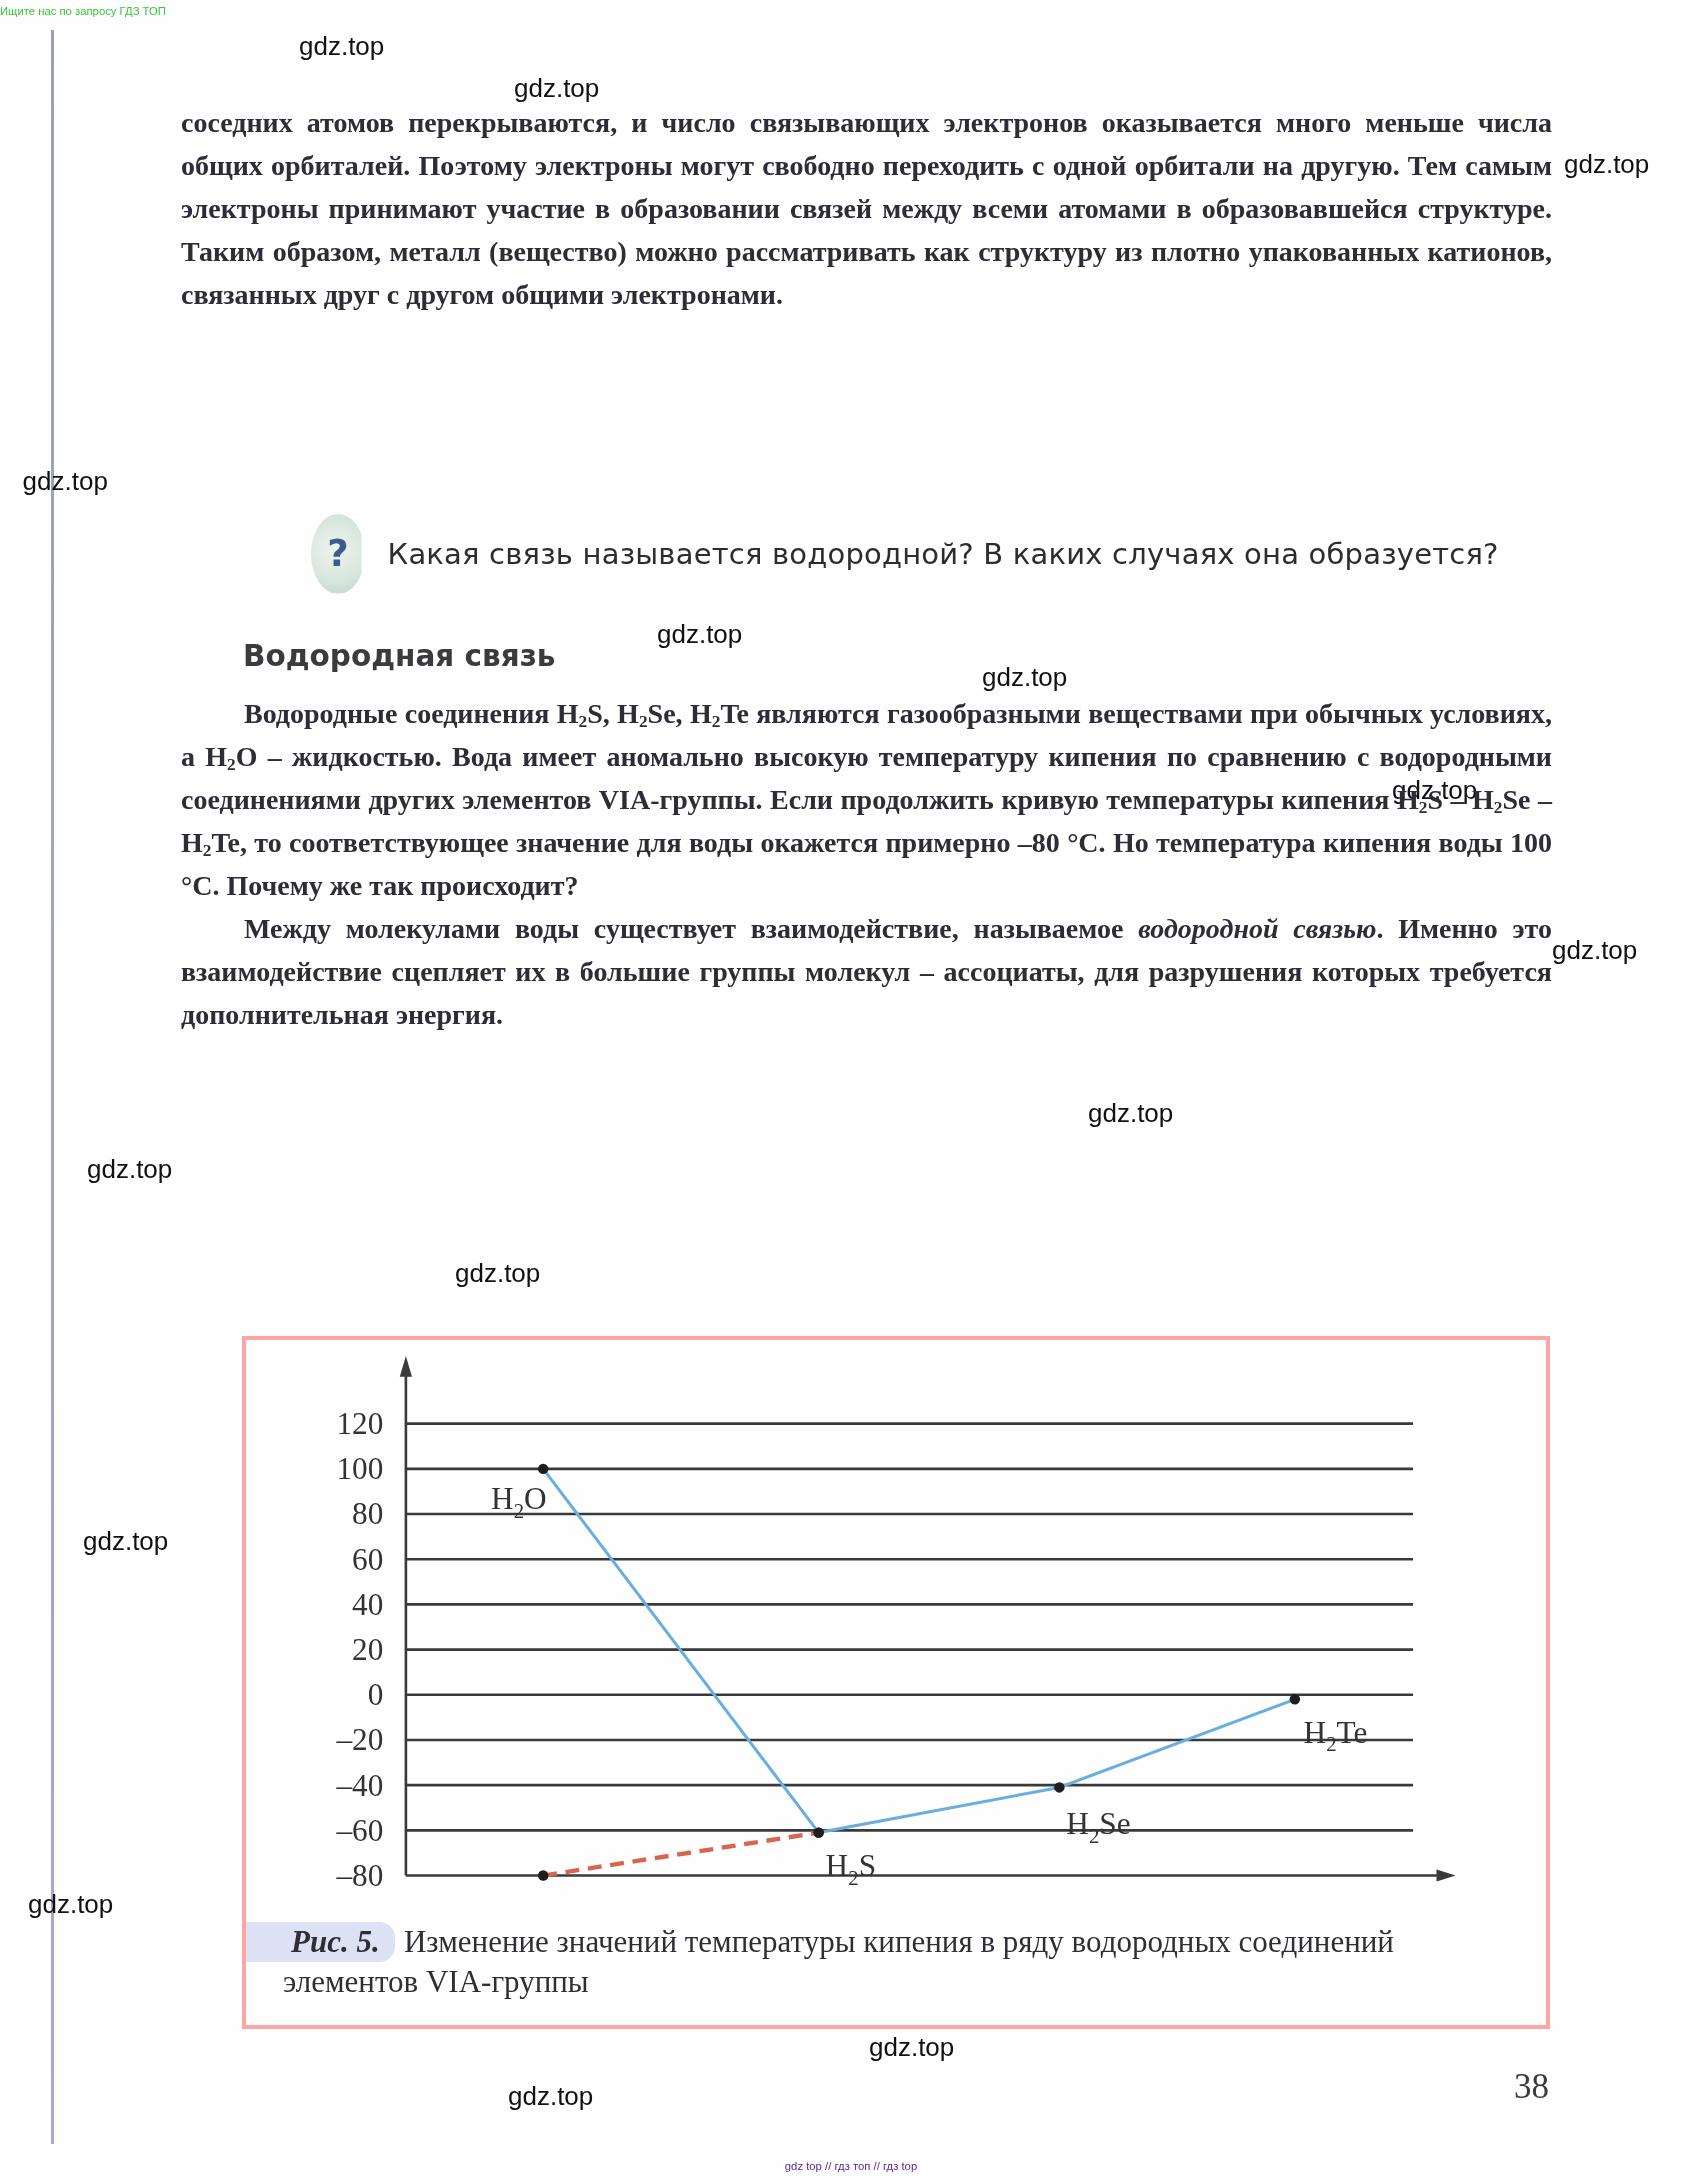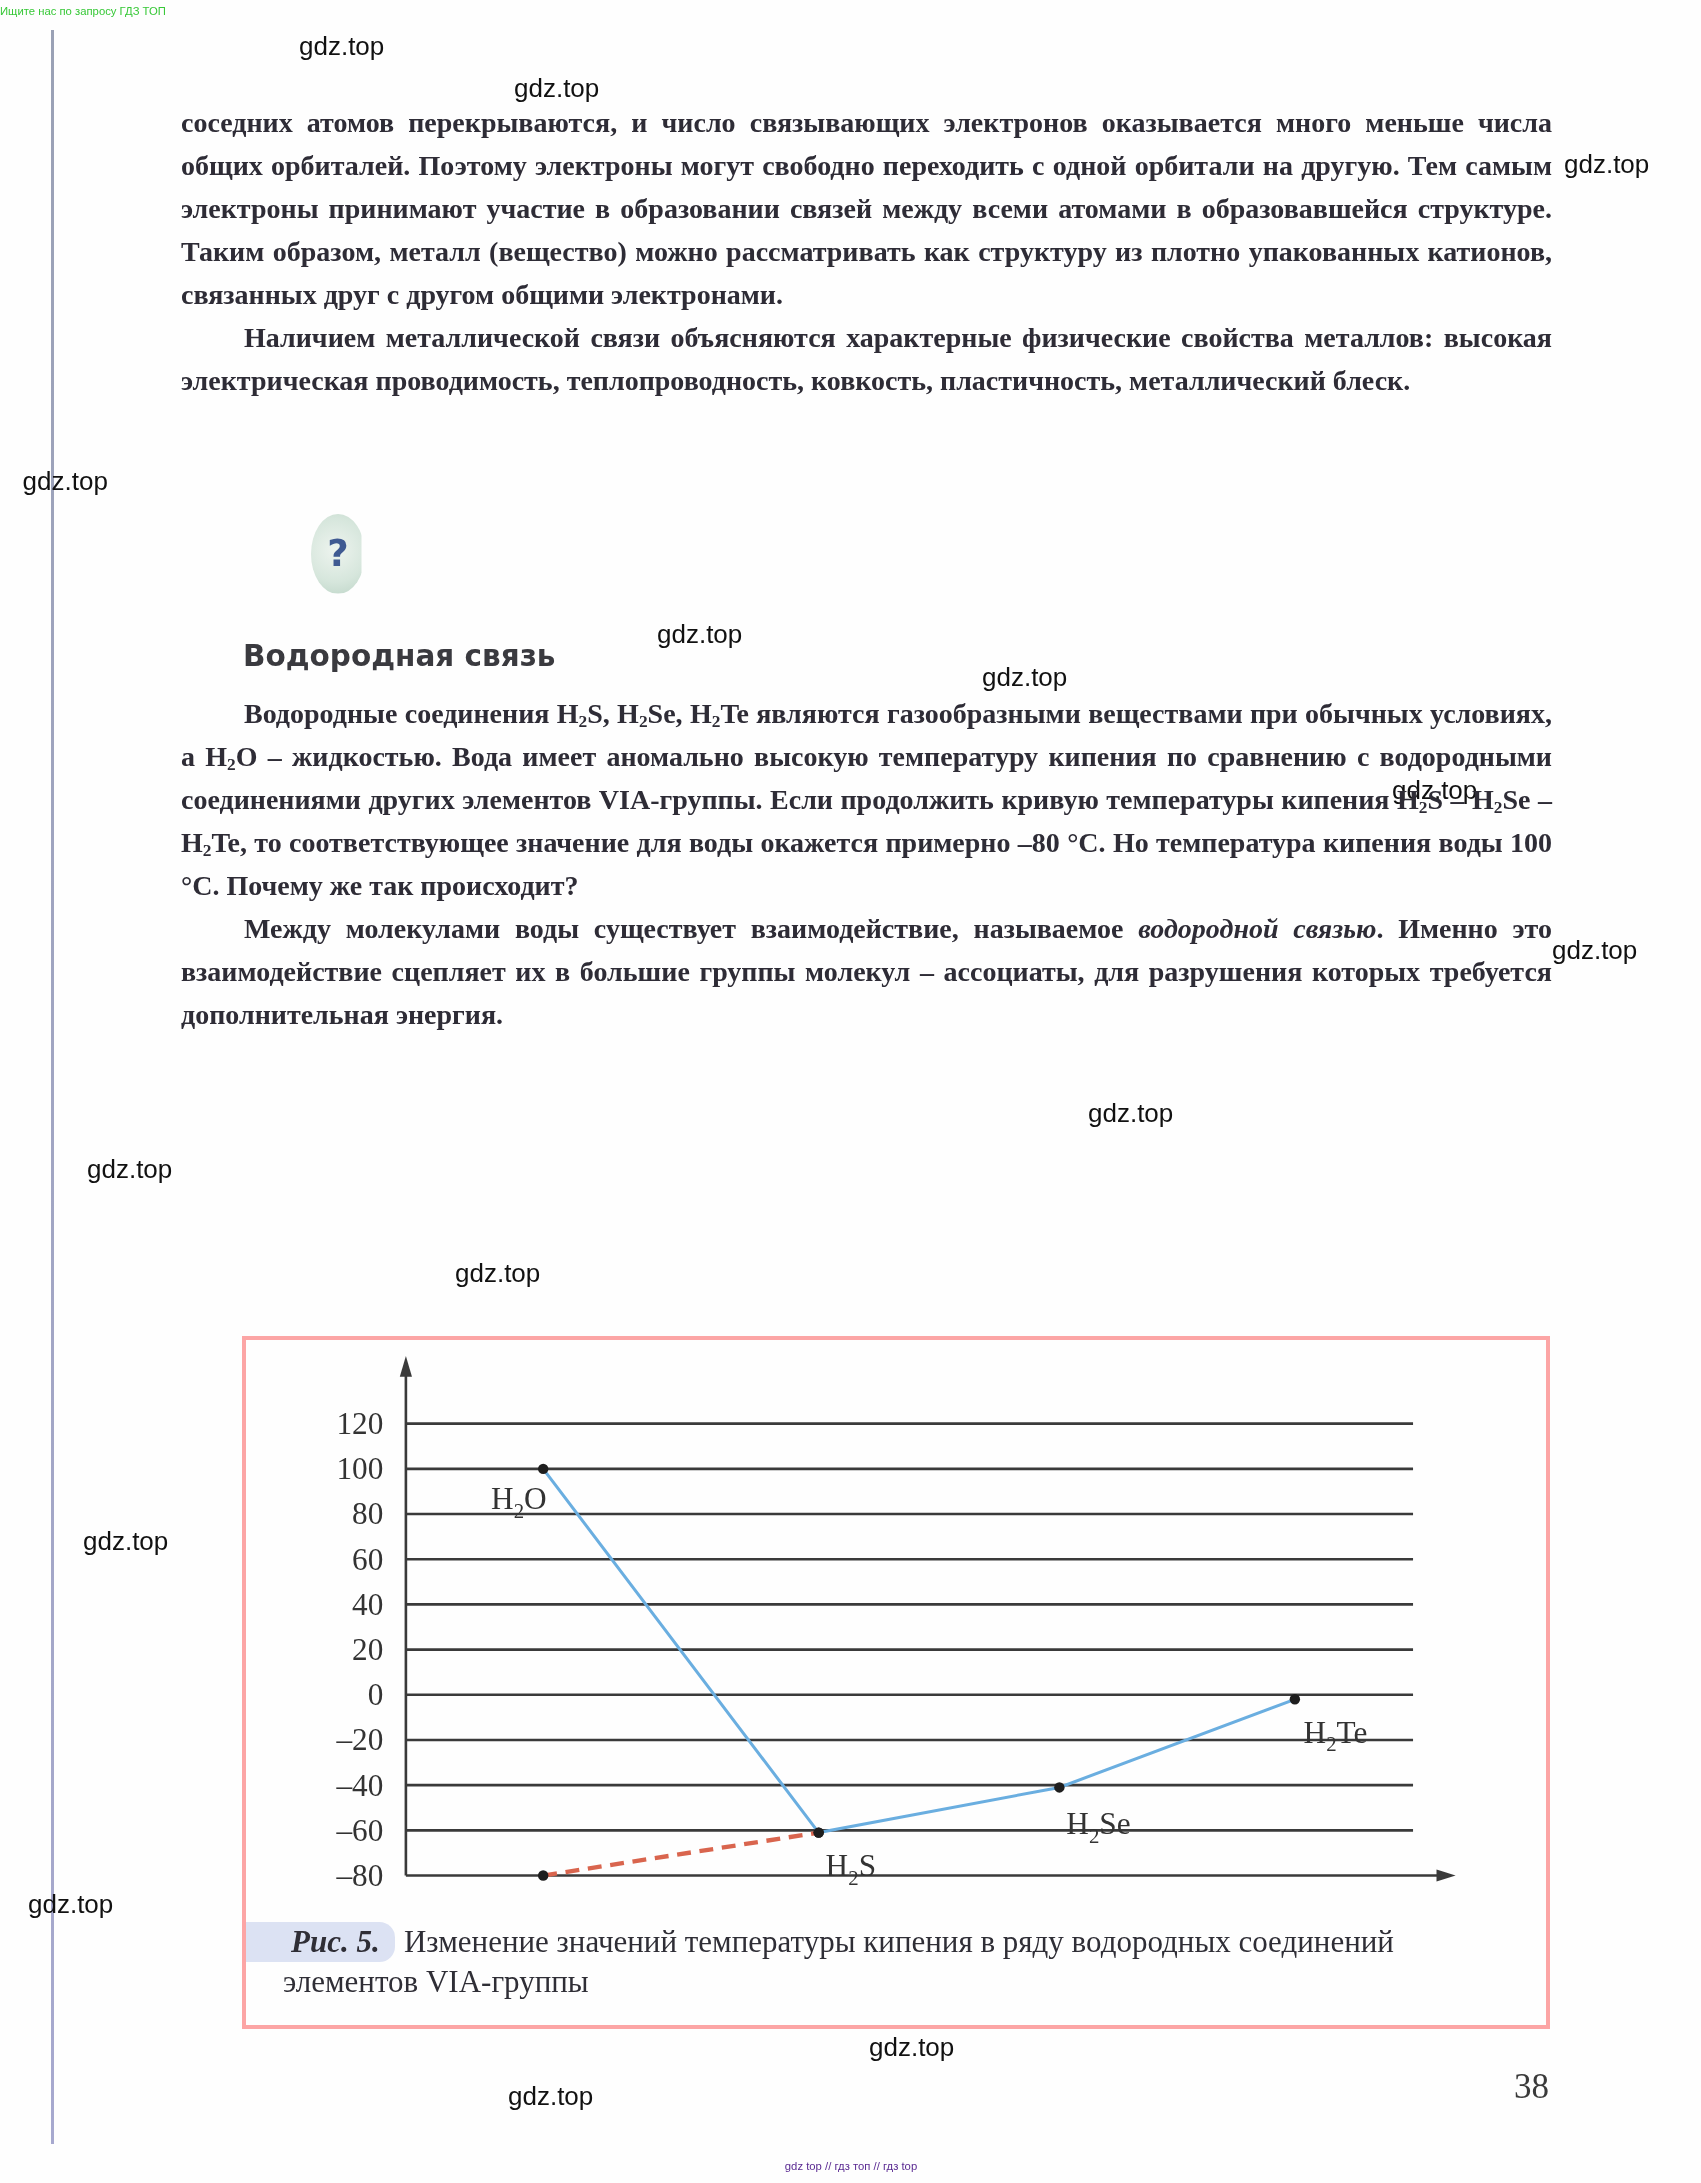--- a/index.html
+++ b/index.html
@@ -94,25 +94,25 @@
 <div class="wm" style="left:1088px;top:1098px">gdz.top</div>
 <div class="wm" style="left:87px;top:1154px">gdz.top</div>
 <div class="wm" style="left:455px;top:1258px">gdz.top</div>
 <div class="wm" style="left:83px;top:1526px">gdz.top</div>
 <div class="wm" style="left:28px;top:1889px">gdz.top</div>
 <div class="wm" style="left:869px;top:2032px">gdz.top</div>
 <div class="wm" style="left:508px;top:2081px">gdz.top</div>
 
 <div class="text-block" style="top:101px" id="top-block">
     <p class="para noindent">соседних атомов перекрываются, и число связывающих электронов оказывается много меньше числа общих орбиталей. Поэтому электроны могут свободно переходить с одной орбитали на другую. Тем самым электроны принимают участие в образовании связей между всеми атомами в образовавшейся структуре. Таким образом, металл (вещество) можно рассматривать как структуру из плотно упакованных катионов, связанных друг с другом общими электронами.</p>
-    <p class="para">Наличием металлической связи объясняются характерные физические свойства металлов: высокая электрическая проводимость, теплопроводность, ковкость, пластичность, металлический блеск.</p>
   </div>
 
 <div class="question">
   <div class="q-icon">?</div>
+  <div class="q-text">Какая связь называется водородной? В каких случаях она образуется?</div>
 </div>
 
 <div class="section-heading">Водородная связь</div>
 
 <div class="text-block" style="top:692px" id="bottom-block">
     <p class="para">Водородные соединения H<sub>2</sub>S, H<sub>2</sub>Se, H<sub>2</sub>Te являются газообразными веществами при обычных условиях, а H<sub>2</sub>O – жидкостью. Вода имеет аномально высокую температуру кипения по сравнению с водородными соединениями других элементов VIA-группы. Если продолжить кривую температуры кипения H<sub>2</sub>S – H<sub>2</sub>Se – H<sub>2</sub>Te, то соответствующее значение для воды окажется примерно –80 °C. Но температура кипения воды 100 °C. Почему же так происходит?</p>
     <p class="para">Между молекулами воды существует взаимодействие, называемое <em>водородной связью</em>. Именно это взаимодействие сцепляет их в большие группы молекул – ассоциаты, для разрушения которых требуется дополнительная энергия.</p>
   </div>
 
 <div class="figure">

